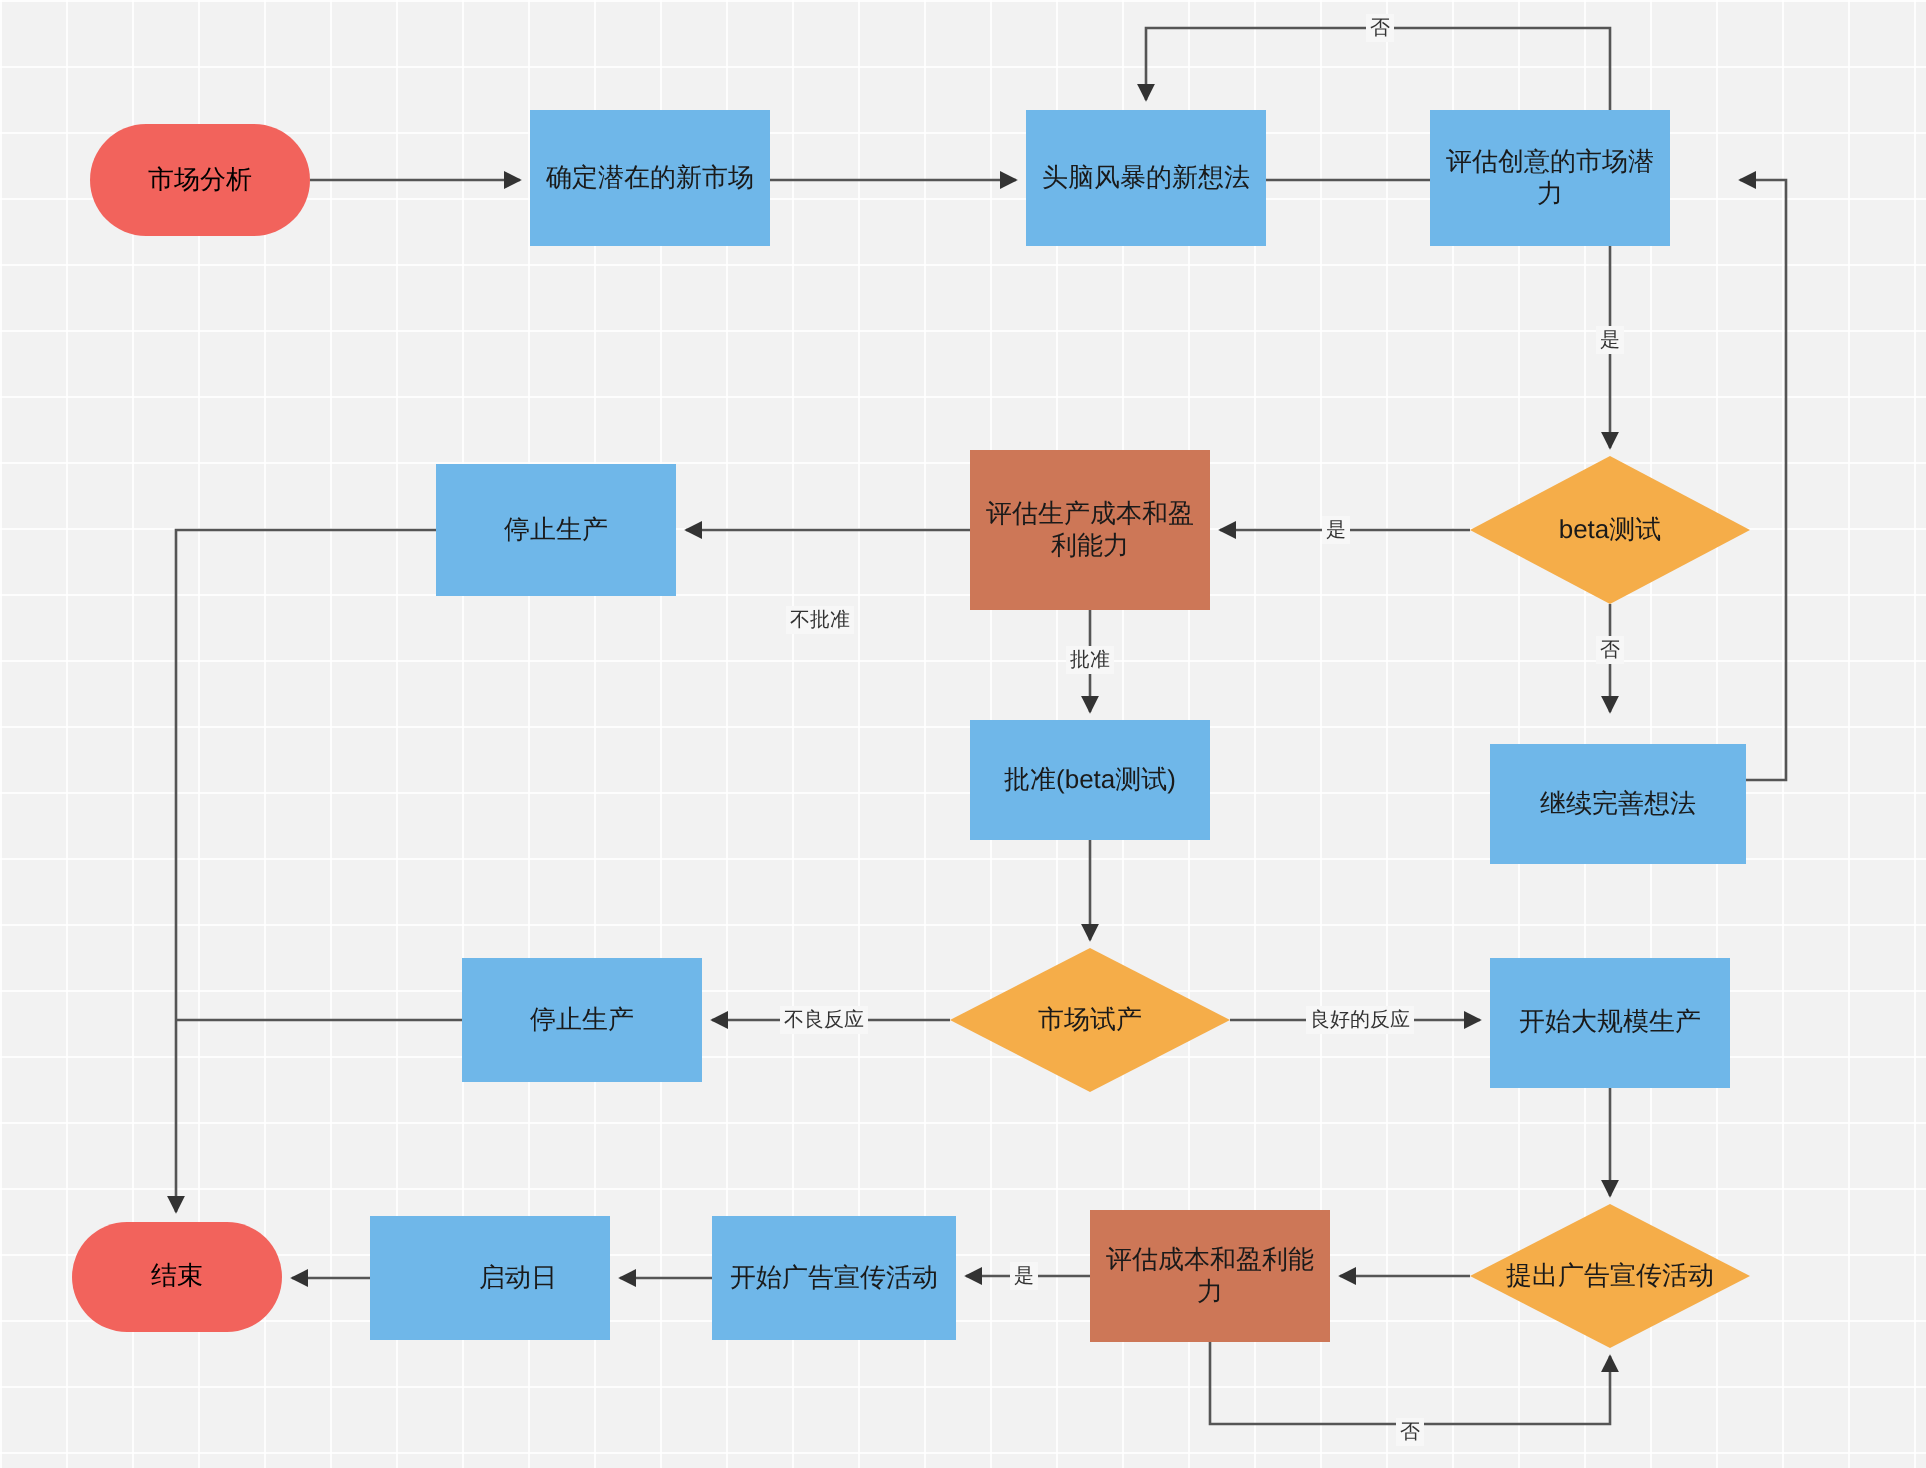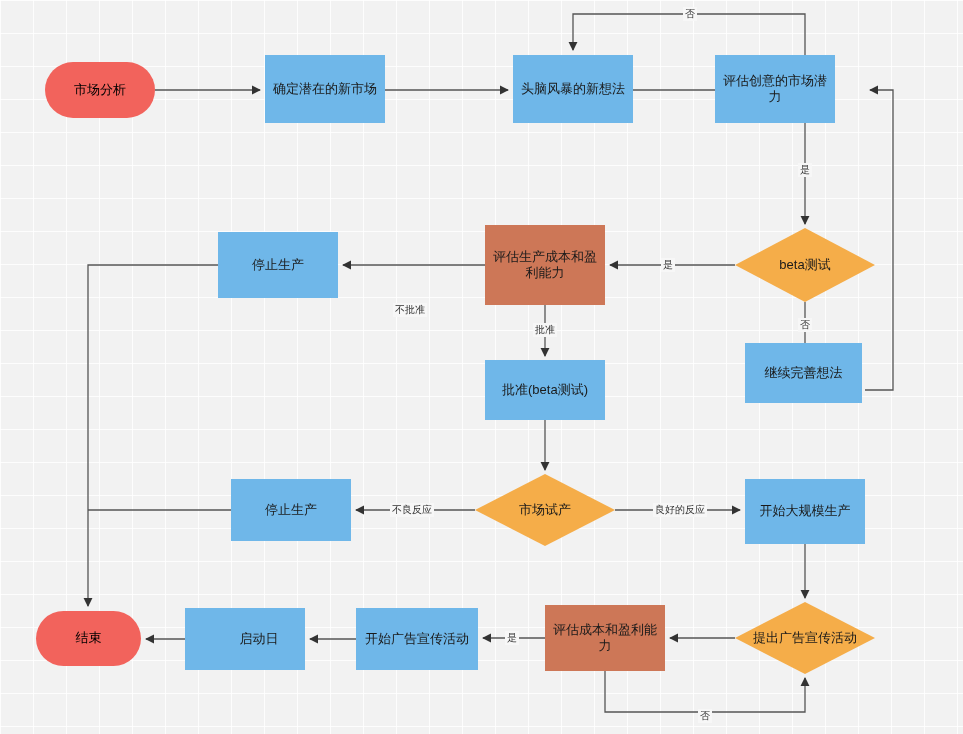--- a/index.html
+++ b/index.html
@@ -113,21 +113,21 @@
       <div class="node process" style="left: 513px; top: 55px; width: 120px; height: 68px;">
         <span class="label">头脑风暴的新想法</span>
       </div>
       <div class="node process" style="left: 715px; top: 55px; width: 120px; height: 68px;">
         <span class="label">评估创意的市场潜力</span>
       </div>
       <div class="node decision" style="left: 735px; top: 228px; width: 140px; height: 74px;">
         <div class="diamond-shape"></div>
         <span class="label">beta测试</span>
       </div>
-      <div class="node process" style="left: 745px; top: 343px; width: 117px; height: 60px;">
+      <div class="node process" style="left: 745px; top: 372px; width: 128px; height: 60px;">
         <span class="label">继续完善想法</span>
       </div>
       <div class="node emphasis" style="left: 485px; top: 225px; width: 120px; height: 80px;">
         <span class="label">评估生产成本和盈利能力</span>
       </div>
       <div class="node process" style="left: 218px; top: 232px; width: 120px; height: 66px;">
         <span class="label">停止生产</span>
       </div>
       <div class="node process" style="left: 485px; top: 360px; width: 120px; height: 60px;">
         <span class="label">批准(beta测试)</span>

